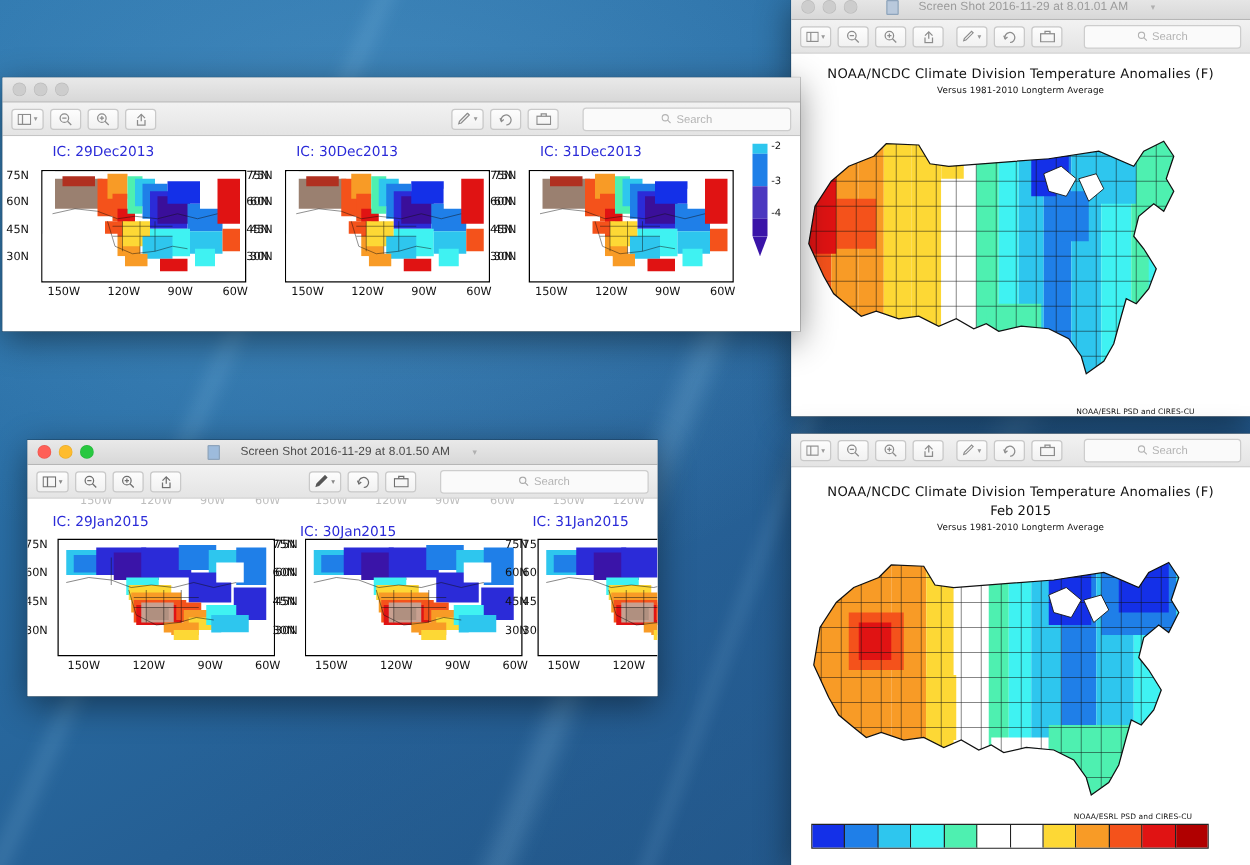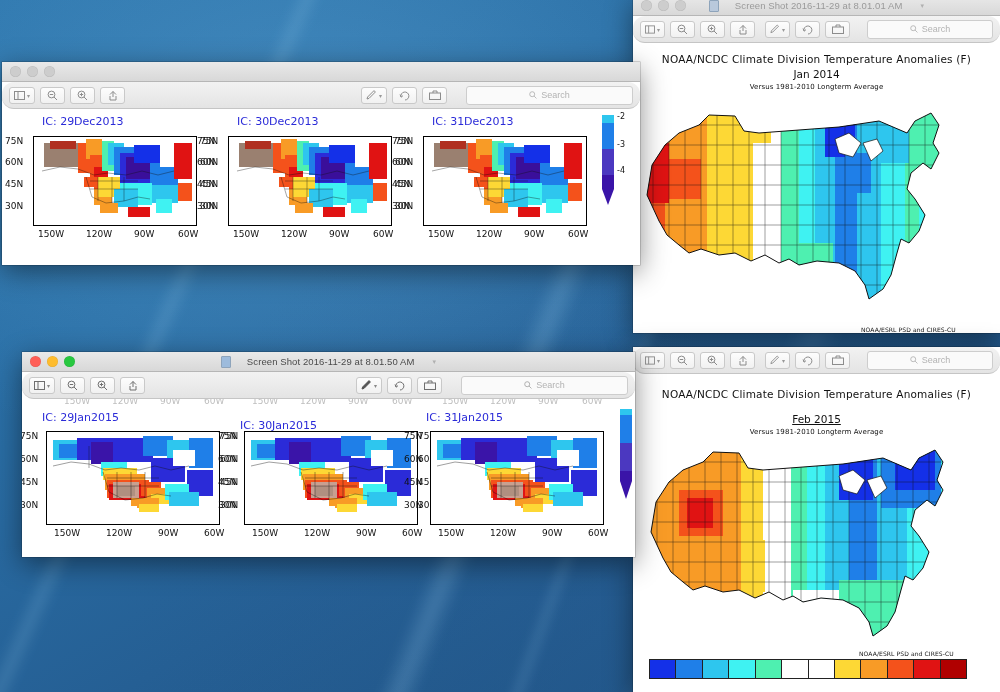--- a/index.html
+++ b/index.html
@@ -33,21 +33,21 @@
   .active .lt.m{background:#febc2e;}
   .active .lt.x{background:#28c840;}
   .titletext{position:absolute;left:0;right:0;text-align:center;font-size:9.5px;color:#9a9a9a;
              letter-spacing:.1px;display:flex;align-items:center;justify-content:center;gap:16px;}
   .active .titletext{color:#4a4a4a;}
   .docicon{width:8px;height:10px;background:#b9c9dc;border:.5px solid #8ea4bb;border-radius:1px;display:inline-block;}
   .active .docicon{background:#9dbbdc;}
   .chev{font-size:7px;color:#b0b0b0;margin-left:2px;}
 
   .toolbar{height:26px;background:linear-gradient(#f2f2f2,#e4e4e4);border-bottom:1px solid #c5c5c5;
-           display:flex;align-items:center;padding:0 7px;gap:5px;flex:0 0 auto;border-radius:12px;}
+           display:flex;align-items:center;padding:0 7px;gap:5px;flex:0 0 auto;}
   .tbtn{height:17px;min-width:25px;border:.5px solid #c9c9c9;border-radius:3px;background:linear-gradient(#fdfdfd,#f1f1f1);
         display:flex;align-items:center;justify-content:center;gap:2px;padding:0 4px;box-sizing:border-box;}
   .tbtn svg{display:block;}
   .spacer{flex:1;}
   .searchbox{height:17px;width:165px;border:.5px solid #cdcdcd;border-radius:3px;background:#fafafa;
              display:flex;align-items:center;justify-content:center;gap:4px;color:#b3b3b3;font-size:9px;}
   .gap{width:9px;}
 
   .content{background:#fff;position:relative;overflow:hidden;flex:1 1 auto;}
 
@@ -148,21 +148,20 @@
     <div class="searchbox">
       <svg width="8" height="8" viewBox="0 0 9 9">
           <circle cx="3.6" cy="3.6" r="2.8" fill="none" stroke="#b3b3b3"></circle>
           <line x1="5.7" y1="5.7" x2="8.4" y2="8.4" stroke="#b3b3b3"></line>
         </svg>
       <span>Search</span>
     </div>
   </div>
   <div class="content">
     <div class="ptitle t1" style="margin-top:10px;">NOAA/NCDC Climate Division Temperature Anomalies (F)</div>
-    <div class="ptitle t2" style="margin-top:3px;">Jan 2014</div>
     <div class="ptitle t3" style="margin-top:3px;">Versus 1981-2010 Longterm Average</div>
 
     <svg style="position:absolute;left:6px;top:60px;" width="330" height="210" viewBox="0 0 330 210">
       <defs>
         <clipPath id="usclip1">
             <path d="M8,92 L13,62 L26,42 L40,30 L60,22 L70,12 L96,13 L105,28 L120,30 L200,24 L240,18 L268,30 L276,18 L292,10 L300,22 L294,40 L300,50 L292,66 L284,60 L272,70 L268,86 L276,96 L286,112 L280,128 L270,140 L262,136 L258,150 L252,172 L244,186 L230,196 L226,182 L216,168 L200,160 L178,158 L160,162 L150,156 L140,160 L126,152 L112,158 L96,150 L80,152 L62,146 L50,150 L40,142 L28,132 L20,118 Z"></path>
           </clipPath>
       </defs>
       <g clip-path="url(#usclip1)">
 
@@ -259,21 +258,21 @@
     <div class="searchbox">
       <svg width="8" height="8" viewBox="0 0 9 9">
           <circle cx="3.6" cy="3.6" r="2.8" fill="none" stroke="#b3b3b3"></circle>
           <line x1="5.7" y1="5.7" x2="8.4" y2="8.4" stroke="#b3b3b3"></line>
         </svg>
       <span>Search</span>
     </div>
   </div>
   <div class="content">
     <div class="ptitle t1" style="margin-top:14px;">NOAA/NCDC Climate Division Temperature Anomalies (F)</div>
-    <div class="ptitle t2" style="margin-top:13px;text-decoration:underline;">Feb 2015</div>
+    <div class="ptitle t2" style="margin-top:3px;">Feb 2015</div>
     <div class="ptitle t3" style="margin-top:3px;">Versus 1981-2010 Longterm Average</div>
 
     <svg style="position:absolute;left:10px;top:66px;" width="330" height="210" viewBox="0 0 330 210">
       <defs>
         <clipPath id="usclip2">
             <path d="M8,92 L13,62 L26,42 L40,30 L60,22 L70,12 L96,13 L105,28 L120,30 L200,24 L240,18 L268,30 L276,18 L292,10 L300,22 L294,40 L300,50 L292,66 L284,60 L272,70 L268,86 L276,96 L286,112 L280,128 L270,140 L262,136 L258,150 L252,172 L244,186 L230,196 L226,182 L216,168 L200,160 L178,158 L160,162 L150,156 L140,160 L126,152 L112,158 L96,150 L80,152 L62,146 L50,150 L40,142 L28,132 L20,118 Z"></path>
           </clipPath>
       </defs>
       <g clip-path="url(#usclip2)">
         <rect x="0" y="0" width="70" height="210" fill="#f89b26"></rect>
@@ -559,21 +558,21 @@
       <svg width="12" height="16" style="display:block">
           <polygon points="0,0 12,0 6,16" fill="#3a14a8"></polygon>
         </svg>
     </div>
     <div class="vbtick" style="left:615px;top:3px;">-2</div>
     <div class="vbtick" style="left:615px;top:31px;">-3</div>
     <div class="vbtick" style="left:615px;top:57px;">-4</div>
   </div>
 </div>
 
-<div class="win active" style="left:22px;top:352px;width:613px;height:205px;display:flex;flex-direction:column;">
+<div class="win active" style="left:22px;top:352px;width:504px;height:205px;display:flex;flex-direction:column;">
   <div class="titlebar">
     <div class="lights">
       <div class="lt c"></div>
       <div class="lt m"></div>
       <div class="lt x"></div>
     </div>
     <div class="titletext">
       <span class="docicon"></span>
       <span>Screen Shot 2016-11-29 at 8.01.50 AM</span>
       <span class="chev">▾</span>

